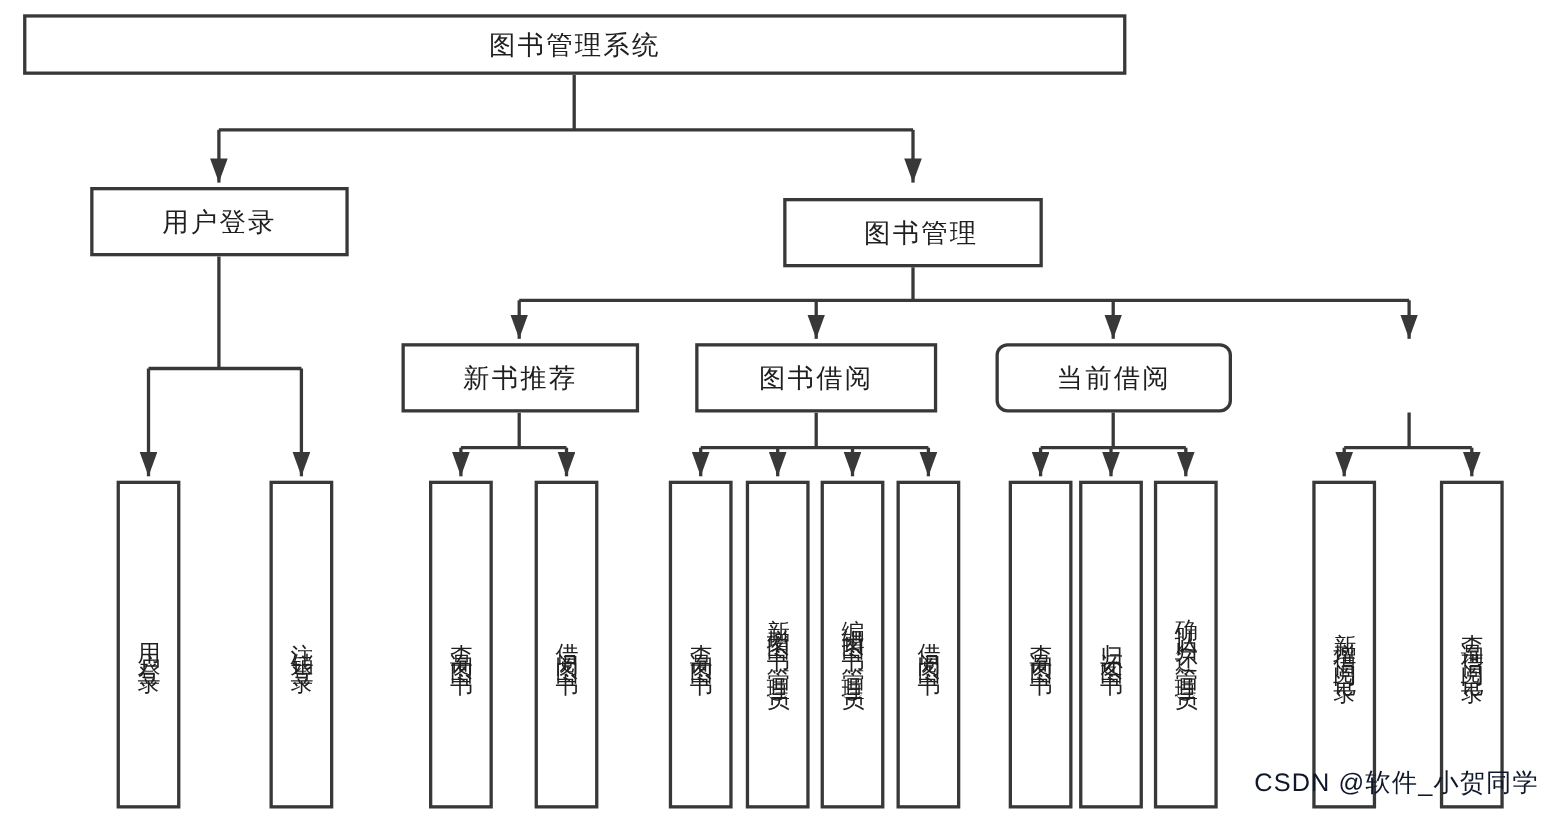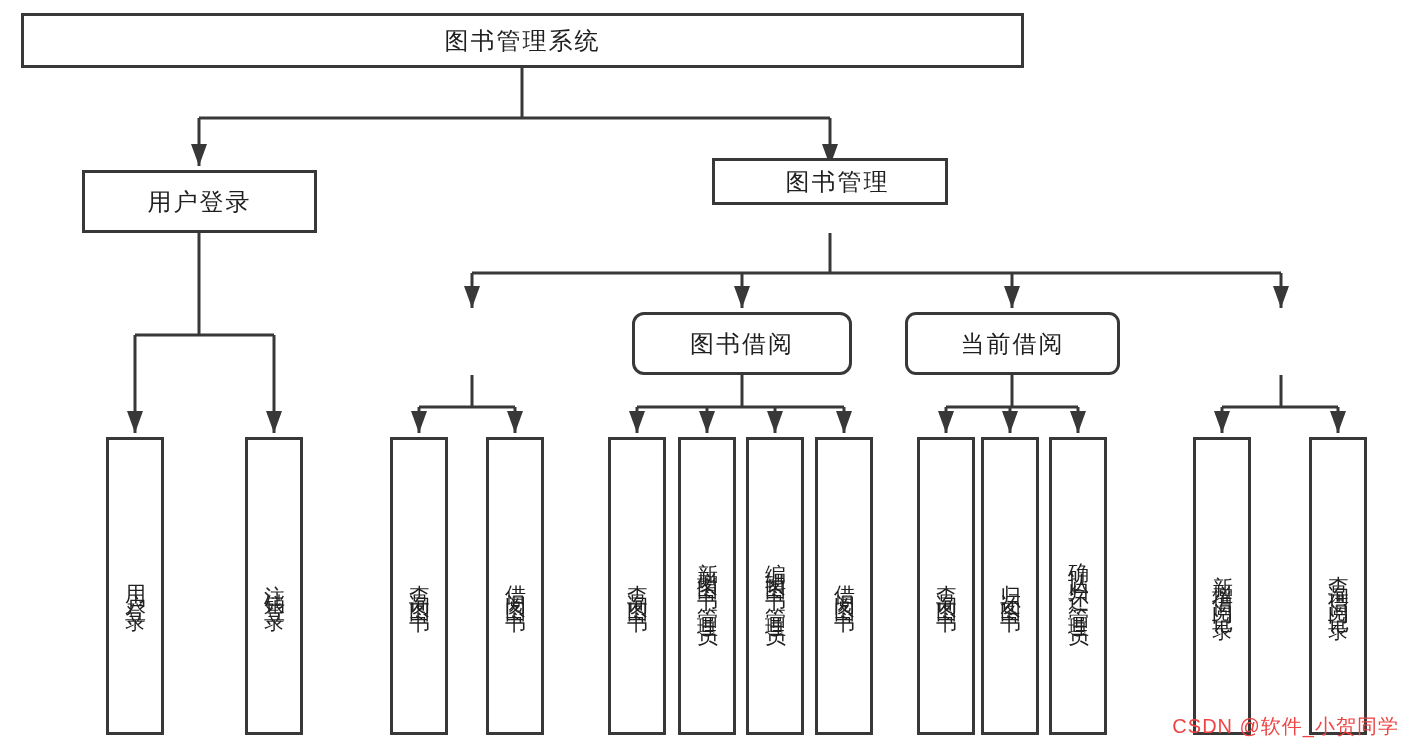--- a/index.html
+++ b/index.html
@@ -24,63 +24,62 @@
   .box {
     position: absolute;
     box-sizing: border-box;
     border: 3px solid #383838;
     background: #ffffff;
     display: flex;
     align-items: center;
     justify-content: center;
     color: #1f1f1f;
     z-index: 2;
-    font-family: Liberation Serif, serif;
   }
   .hlabel {
     font-size: 24px;
     letter-spacing: 2px;
     white-space: nowrap;
   }
   .vtext {
     writing-mode: vertical-rl;
     text-orientation: mixed;
     font-size: 21px;
     letter-spacing: 9px;
     line-height: 1;
     white-space: nowrap;
   }
   
   .n-root      { left: 21px;   top: 13px;  width: 1003px; height: 55px; }
   .n-login     { left: 82px;   top: 170px; width: 235px;  height: 63px; }
-  .n-mgmt      { left: 712px;  top: 158px; width: 236px;  height: 47px; padding-left: 15px; }
+  .n-mgmt      { left: 712px;  top: 180px; width: 236px;  height: 63px; padding-left: 15px; }
   .n-rec       { left: 365px;  top: 312px; width: 216px;  height: 63px; }
-  .n-borrow    { left: 632px;  top: 312px; width: 220px;  height: 63px; border-radius: 12px; }
+  .n-borrow    { left: 632px;  top: 312px; width: 220px;  height: 63px; }
   .n-current   { left: 905px;  top: 312px; width: 215px;  height: 63px; border-radius: 11px; }
   .n-records   { left: 1171px; top: 312px; width: 221px;  height: 63px; }
   .leaf        { top: 437px; width: 58px; height: 298px; }
   .n-l1  { left: 106px; }
   .n-l2  { left: 245px; }
   .n-l3  { left: 390px; }
   .n-l4  { left: 486px; }
   .n-l5  { left: 608px; }
   .n-l6  { left: 678px; }
   .n-l7  { left: 746px; }
   .n-l8  { left: 815px; }
   .n-l9  { left: 917px; }
   .n-l10 { left: 981px; }
   .n-l11 { left: 1049px; }
   .n-l12 { left: 1193px; }
   .n-l13 { left: 1309px; }
   #watermark {
     position: absolute;
     right: 6px;
-    bottom: 7px;
-    color: #ef4444;
-    font-size: 20px;
+    bottom: 20px;
+    color: #0f172a;
+    font-size: 23px;
     letter-spacing: 1px;
     z-index: 5;
     white-space: nowrap;
   }
 </style>
 </head>
 <body>
 
 <div id="stage">
 
@@ -138,20 +137,23 @@
     <span class="hlabel">图书管理系统</span>
   </div>
 
   <div class="box n-login">
     <span class="hlabel">用户登录</span>
   </div>
   <div class="box n-mgmt">
     <span class="hlabel">图书管理</span>
   </div>
 
+  <div class="box n-rec">
+    <span class="hlabel">新书推荐</span>
+  </div>
   <div class="box n-borrow">
     <span class="hlabel">图书借阅</span>
   </div>
   <div class="box n-current">
     <span class="hlabel">当前借阅</span>
   </div>
 
   <div class="box leaf n-l1">
     <span class="vtext">用户登录</span>
   </div>

